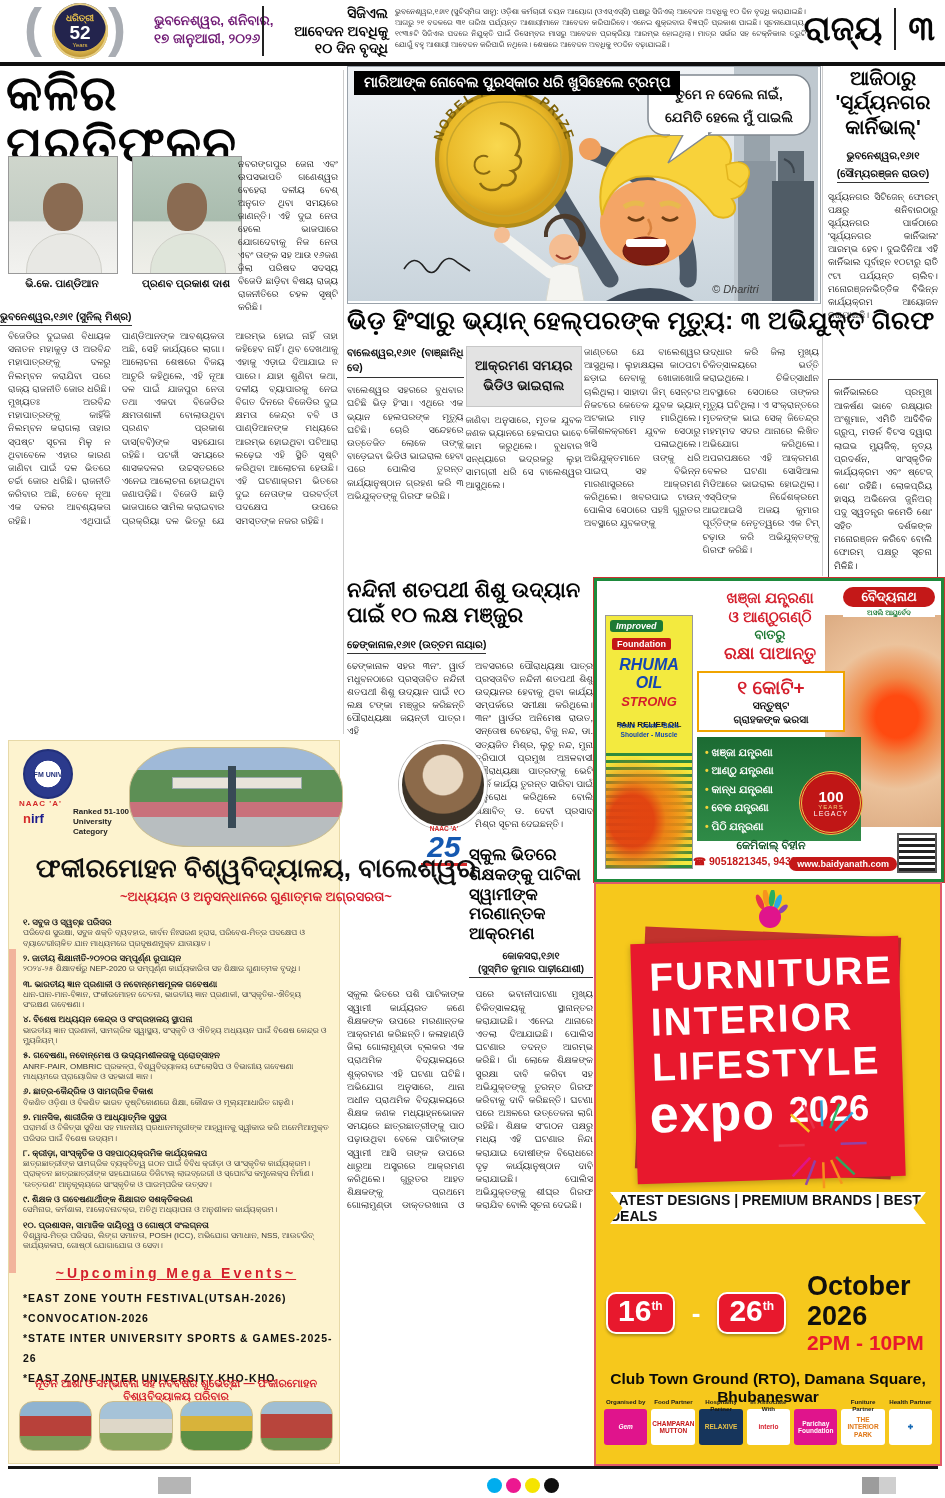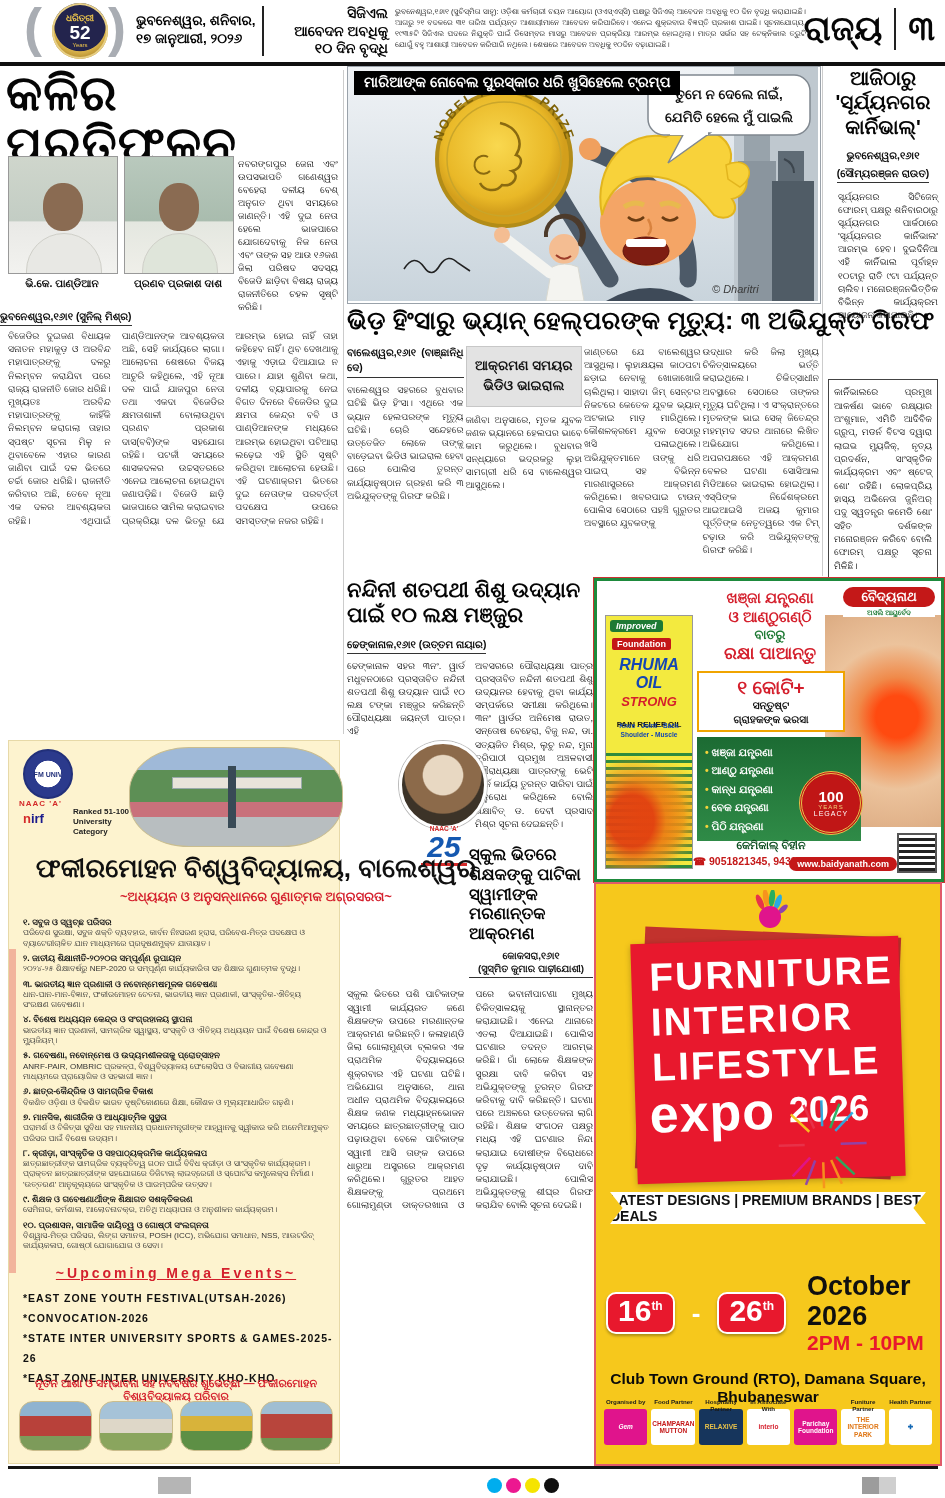--- a/index.html
+++ b/index.html
@@ -9,32 +9,32 @@
   
   .masthead{left:0;top:0;width:945px;height:62px;border-bottom:4px solid #101010;background:#fff;}
   .regdash{left:0;width:11px;height:2px;background:#9a9a9a;}
   .paren{font-size:54px;color:#a9adb3;font-weight:bold;line-height:54px;}
   .badge{left:52px;top:3px;width:56px;height:56px;border-radius:50%;
          background:radial-gradient(circle at 50% 40%,#23244d 0 58%,#d8b24a 60%,#b28a2e 78%,#8f6d20 100%);
          box-shadow:0 0 0 2px #e7cf86 inset;display:flex;flex-direction:column;align-items:center;justify-content:center;}
   .badge .nm{font-size:9px;color:#f2c94c;font-weight:bold;line-height:10px;}
   .badge .yr{font-size:19px;color:#fff;font-weight:bold;line-height:19px;}
   .badge .yl{font-size:6px;color:#f2c94c;line-height:7px;}
-  .mdate{left:136px;top:12px;width:124px;font-size:13.5px;line-height:1.3;font-weight:bold;color:#000000;}
+  .mdate{left:154px;top:12px;width:124px;font-size:13.5px;line-height:1.3;font-weight:bold;color:#701a75;}
   .mdiv{left:262px;top:6px;width:2px;height:50px;background:#222;}
   .brief{left:270px;top:3px;width:536px;height:58px;display:flex;gap:7px;}
   .brief .tt{width:118px;text-align:right;font-weight:bold;font-size:14px;line-height:1.25;color:#050505;padding-top:2px;}
   .brief .bd{flex:1;font-size:7.6px;line-height:1.45;color:#1c1c1c;text-align:justify;padding-top:3px;}
   .sect{right:10px;top:8px;display:flex;align-items:center;gap:12px;}
   .sect .s1{font-size:34px;font-weight:bold;color:#060606;}
   .sect .vb{width:2px;height:42px;background:#222;}
   .sect .s2{font-size:34px;font-weight:bold;color:#060606;}
   
   .lead-hl{left:6px;top:68px;width:334px;font-size:49px;font-weight:bold;letter-spacing:1px;color:#050505;line-height:1.05;}
-  .photos{left:8px;top:156px;width:224px;display:flex;gap:8px;}
+  .photos{left:8px;top:156px;width:224px;display:flex;gap:16px;}
   .ph{width:108px;}
   .ph .img{width:108px;height:116px;border:1px solid #999;position:relative;overflow:hidden;}
   .img1{background:linear-gradient(180deg,#cfd6cc 0%,#c3cdc4 55%,#e9e9e6 56%,#f2f2ef 100%);}
   .img2{background:linear-gradient(180deg,#b9c9bd 0%,#a9bcae 55%,#e4e7e0 56%,#efefe9 100%);}
   .sil{position:absolute;left:50%;bottom:-6px;transform:translateX(-50%);width:74px;height:96px;}
   .sil .hd{position:absolute;left:50%;top:0;transform:translateX(-50%);width:40px;height:48px;border-radius:46%;background:#8a6b52;}
   .sil .sh{position:absolute;left:0;bottom:0;width:74px;height:44px;border-radius:40px 40px 0 0;background:#e8e8e4;border:1px solid #cfcfc8;}
   .img2 .sil .sh{background:#dfe5da;}
   .ph .cap{font-size:10.5px;font-weight:bold;text-align:center;margin-top:3px;color:#090909;}
   .sidecol{left:238px;top:158px;width:100px;height:144px;font-size:9.3px;line-height:1.4;}
@@ -49,21 +49,21 @@
   
   .vio{left:347px;top:306px;width:472px;height:272px;}
   .vio-hl{font-size:25px;font-weight:bold;white-space:nowrap;color:#050505;letter-spacing:0.2px;}
   .vio-cols{display:flex;gap:2px;margin-top:10px;}
   .vio-cols .c{flex:1;font-size:9.3px;line-height:1.42;color:#1b1b1b;}
   .hibox{background:#e3e3e3;border:1px solid #c7c7c7;text-align:center;font-weight:bold;font-size:13.5px;line-height:1.5;padding:9px 4px;margin-bottom:7px;color:#111;}
   
   .carn{left:828px;top:66px;width:110px;height:512px;}
   .carn-hl{font-size:20px;font-weight:bold;text-align:center;line-height:1.22;color:#050505;}
   .carn-dl{text-align:center;margin-top:6px;}
-  .carn-bd{font-size:9.2px;line-height:1.42;margin-top:8px;height:188px;margin-left:10px;}
+  .carn-bd{font-size:9.2px;line-height:1.42;margin-top:8px;height:188px;}
   .carn-box{border:1.5px solid #444;padding:6px 5px;font-size:9.2px;line-height:1.45;}
   
   .nan{left:347px;top:578px;width:246px;}
   .nan-hl{font-size:21px;font-weight:bold;line-height:1.18;color:#050505;}
   .nan-cols{display:flex;gap:10px;margin-top:6px;}
   .nan-cols .c{width:118px;font-size:9.3px;line-height:1.42;}
   .sch{left:347px;top:845px;width:246px;}
   .sch-hl{margin-left:122px;width:124px;font-size:16.5px;font-weight:bold;line-height:1.2;color:#050505;}
   .sch-dl{margin-left:122px;width:124px;text-align:center;font-size:9.8px;font-weight:bold;margin-top:5px;line-height:1.35;}
   .sch-dl .u{border-bottom:1px solid #333;padding-bottom:2px;}

